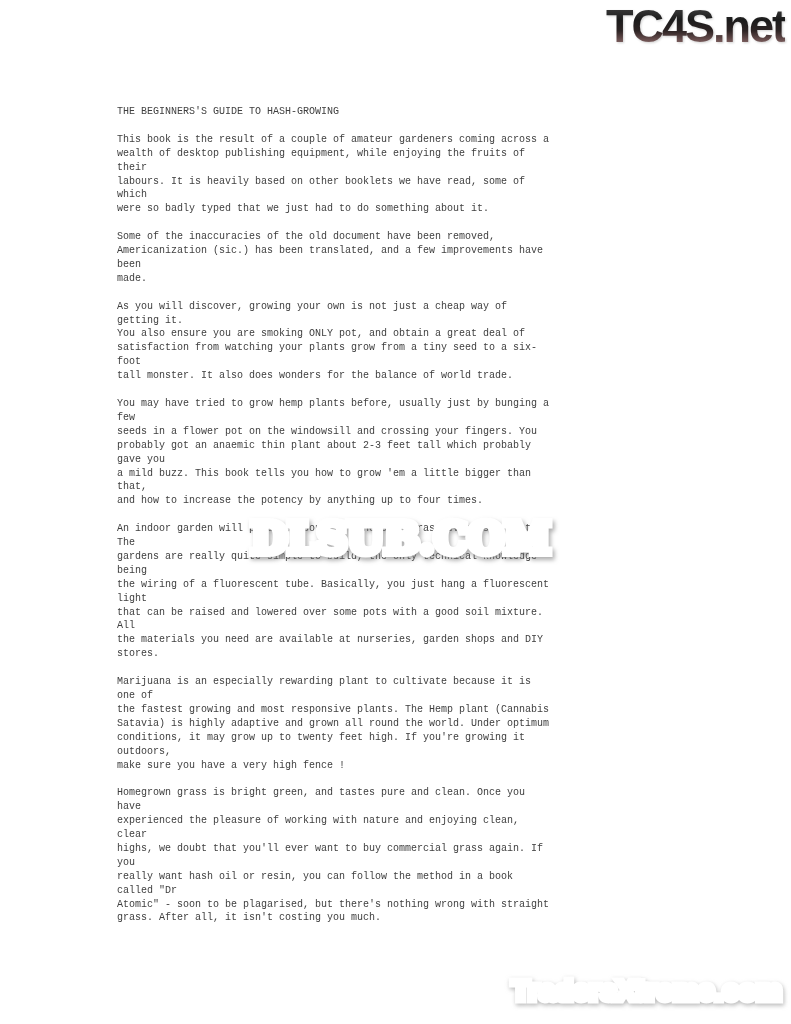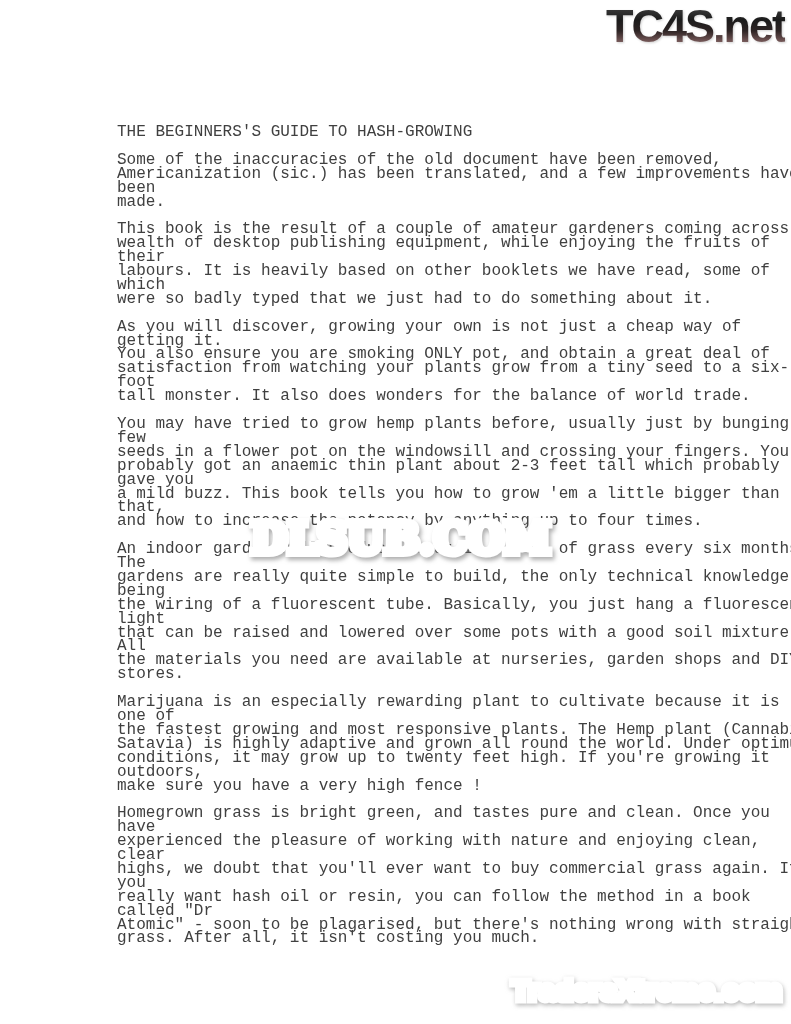--- a/index.html
+++ b/index.html
@@ -34,23 +34,22 @@
   }
 
   
   .doc {
     position: absolute;
     left: 117px;
     top: 105px;
     width: 620px;
     color: #404040;
     font-family: "Liberation Mono", "DejaVu Sans Mono", monospace;
-    font-size: 16px;
+    font-size: 10px;
     line-height: 13.9px;
-    margin-top: 21px;
   }
   .doc pre {
     font: inherit;
     white-space: pre;
     margin: 0 0 13.9px 0;
   }
 
   
   .watermark {
     position: absolute;
@@ -112,30 +111,30 @@
 </style>
 </head>
 <body>
 
 <div class="page">
 
   <div class="tc4s-logo">TC4S.net</div>
 
   <div class="doc">
     <pre>THE BEGINNERS'S GUIDE TO HASH-GROWING</pre>
-    <pre>Some of the inaccuracies of the old document have been removed,
-Americanization (sic.) has been translated, and a few improvements have
-been
-made.</pre>
     <pre>This book is the result of a couple of amateur gardeners coming across a
 wealth of desktop publishing equipment, while enjoying the fruits of
 their
 labours. It is heavily based on other booklets we have read, some of
 which
 were so badly typed that we just had to do something about it.</pre>
+    <pre>Some of the inaccuracies of the old document have been removed,
+Americanization (sic.) has been translated, and a few improvements have
+been
+made.</pre>
     <pre>As you will discover, growing your own is not just a cheap way of
 getting it.
 You also ensure you are smoking ONLY pot, and obtain a great deal of
 satisfaction from watching your plants grow from a tiny seed to a six-
 foot
 tall monster. It also does wonders for the balance of world trade.</pre>
     <pre>You may have tried to grow hemp plants before, usually just by bunging a
 few
 seeds in a flower pot on the windowsill and crossing your fingers. You
 probably got an anaemic thin plant about 2-3 feet tall which probably

